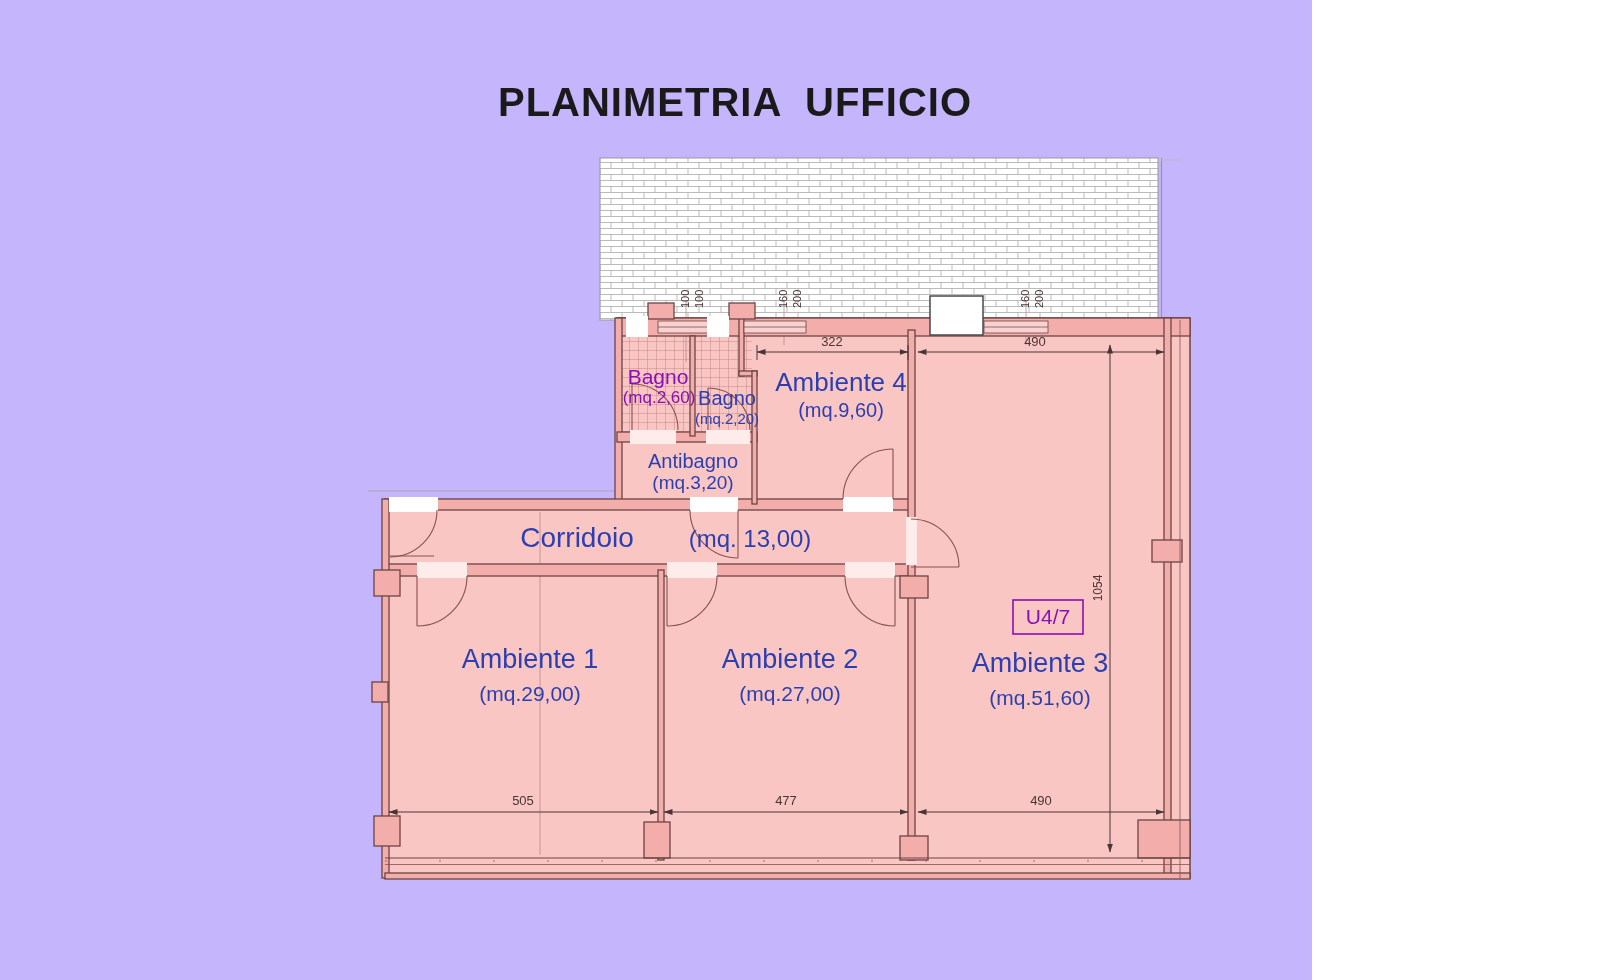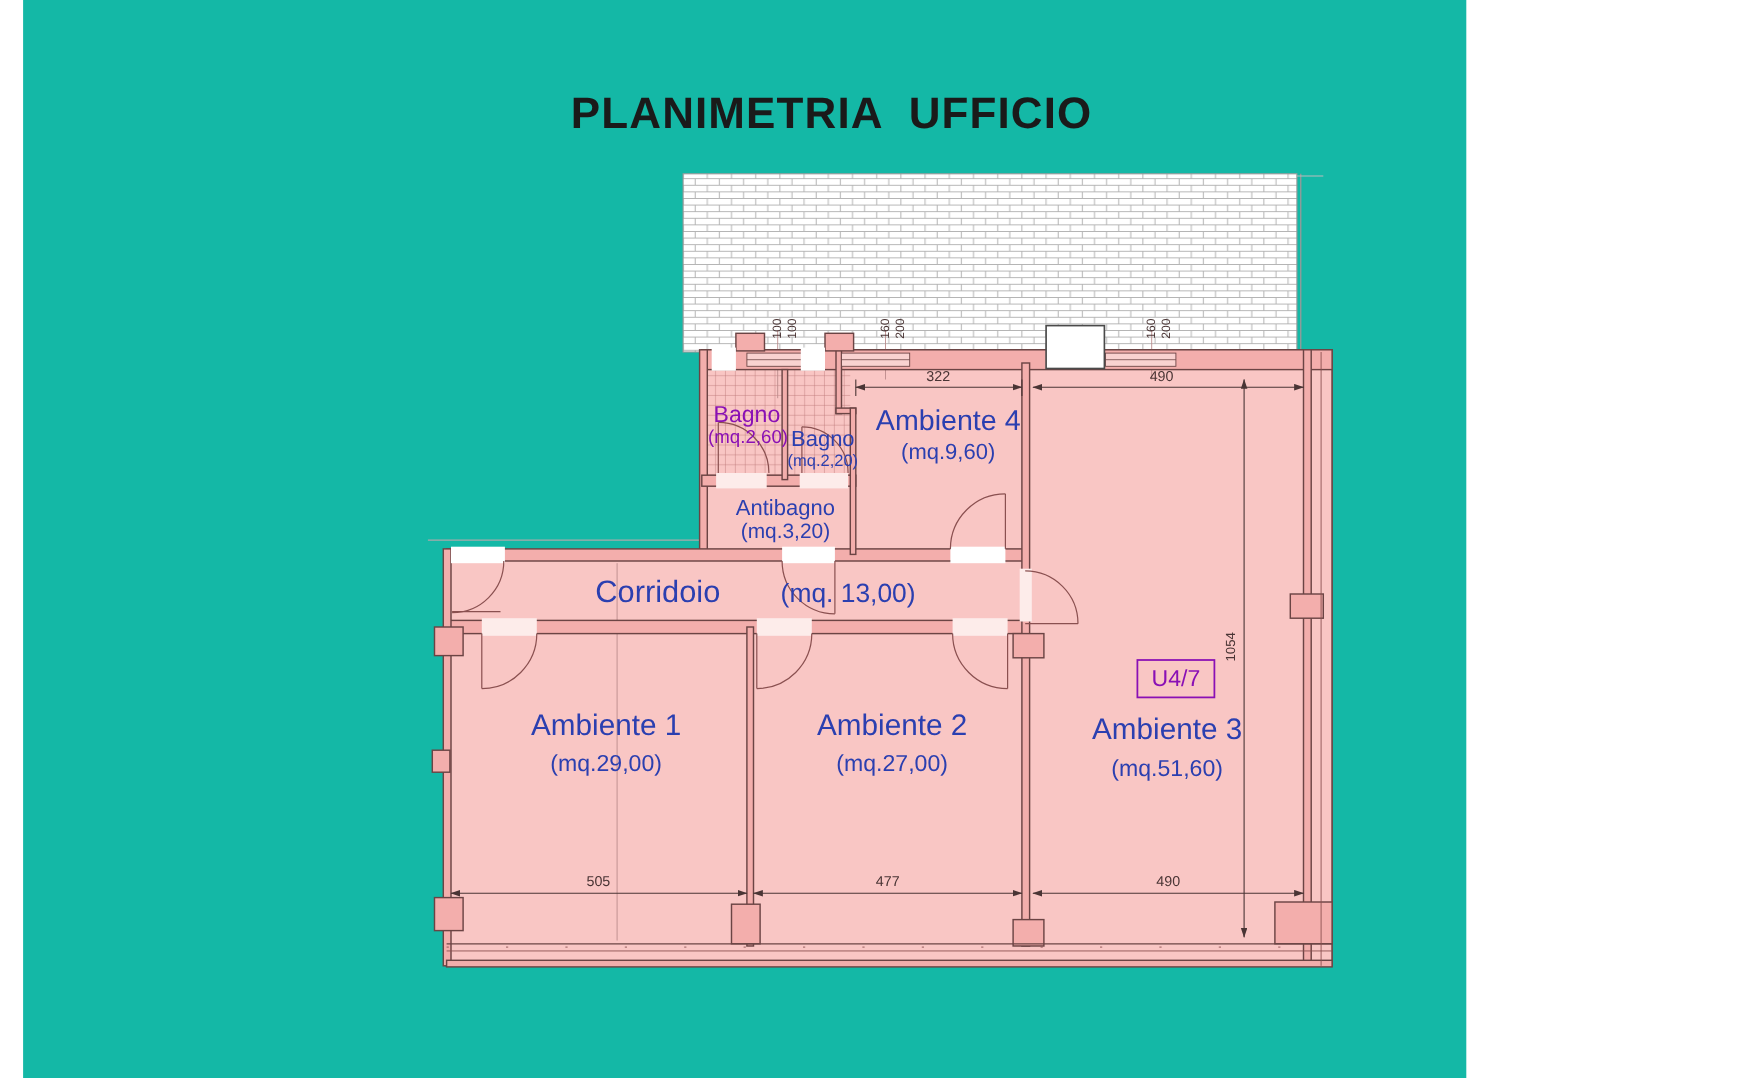--- a/index.html
+++ b/index.html
@@ -1,16 +1,16 @@
 <!DOCTYPE html>
 <html><head>
 <meta charset="utf-8">
 <style>
   html,body{margin:0;padding:0;background:#ffffff;}
-  #stage{position:relative;width:1312px;height:980px;background:#14b8a6;overflow:hidden;margin-left:21px;}
+  #stage{position:relative;width:1312px;height:980px;background:#c4b5fd;overflow:hidden;}
   svg{display:block;}
   text{font-family:"Liberation Sans","DejaVu Sans",sans-serif;}
   .title{font-weight:bold;fill:#1a1a1a;font-size:40px;letter-spacing:1px;white-space:pre;}
   .blue{fill:#2b3fb0;}
   .purple{fill:#8a10b5;}
   .dim{fill:#4a3535;font-size:13px;}
   .wlabel{fill:#4a3535;font-size:11px;}
   .mid{text-anchor:middle;}
   .wall{fill:#f3aeac;stroke:#6b4444;stroke-width:1.3;}
   .pillar{fill:#f3aeac;stroke:#6b4444;stroke-width:1.3;}

